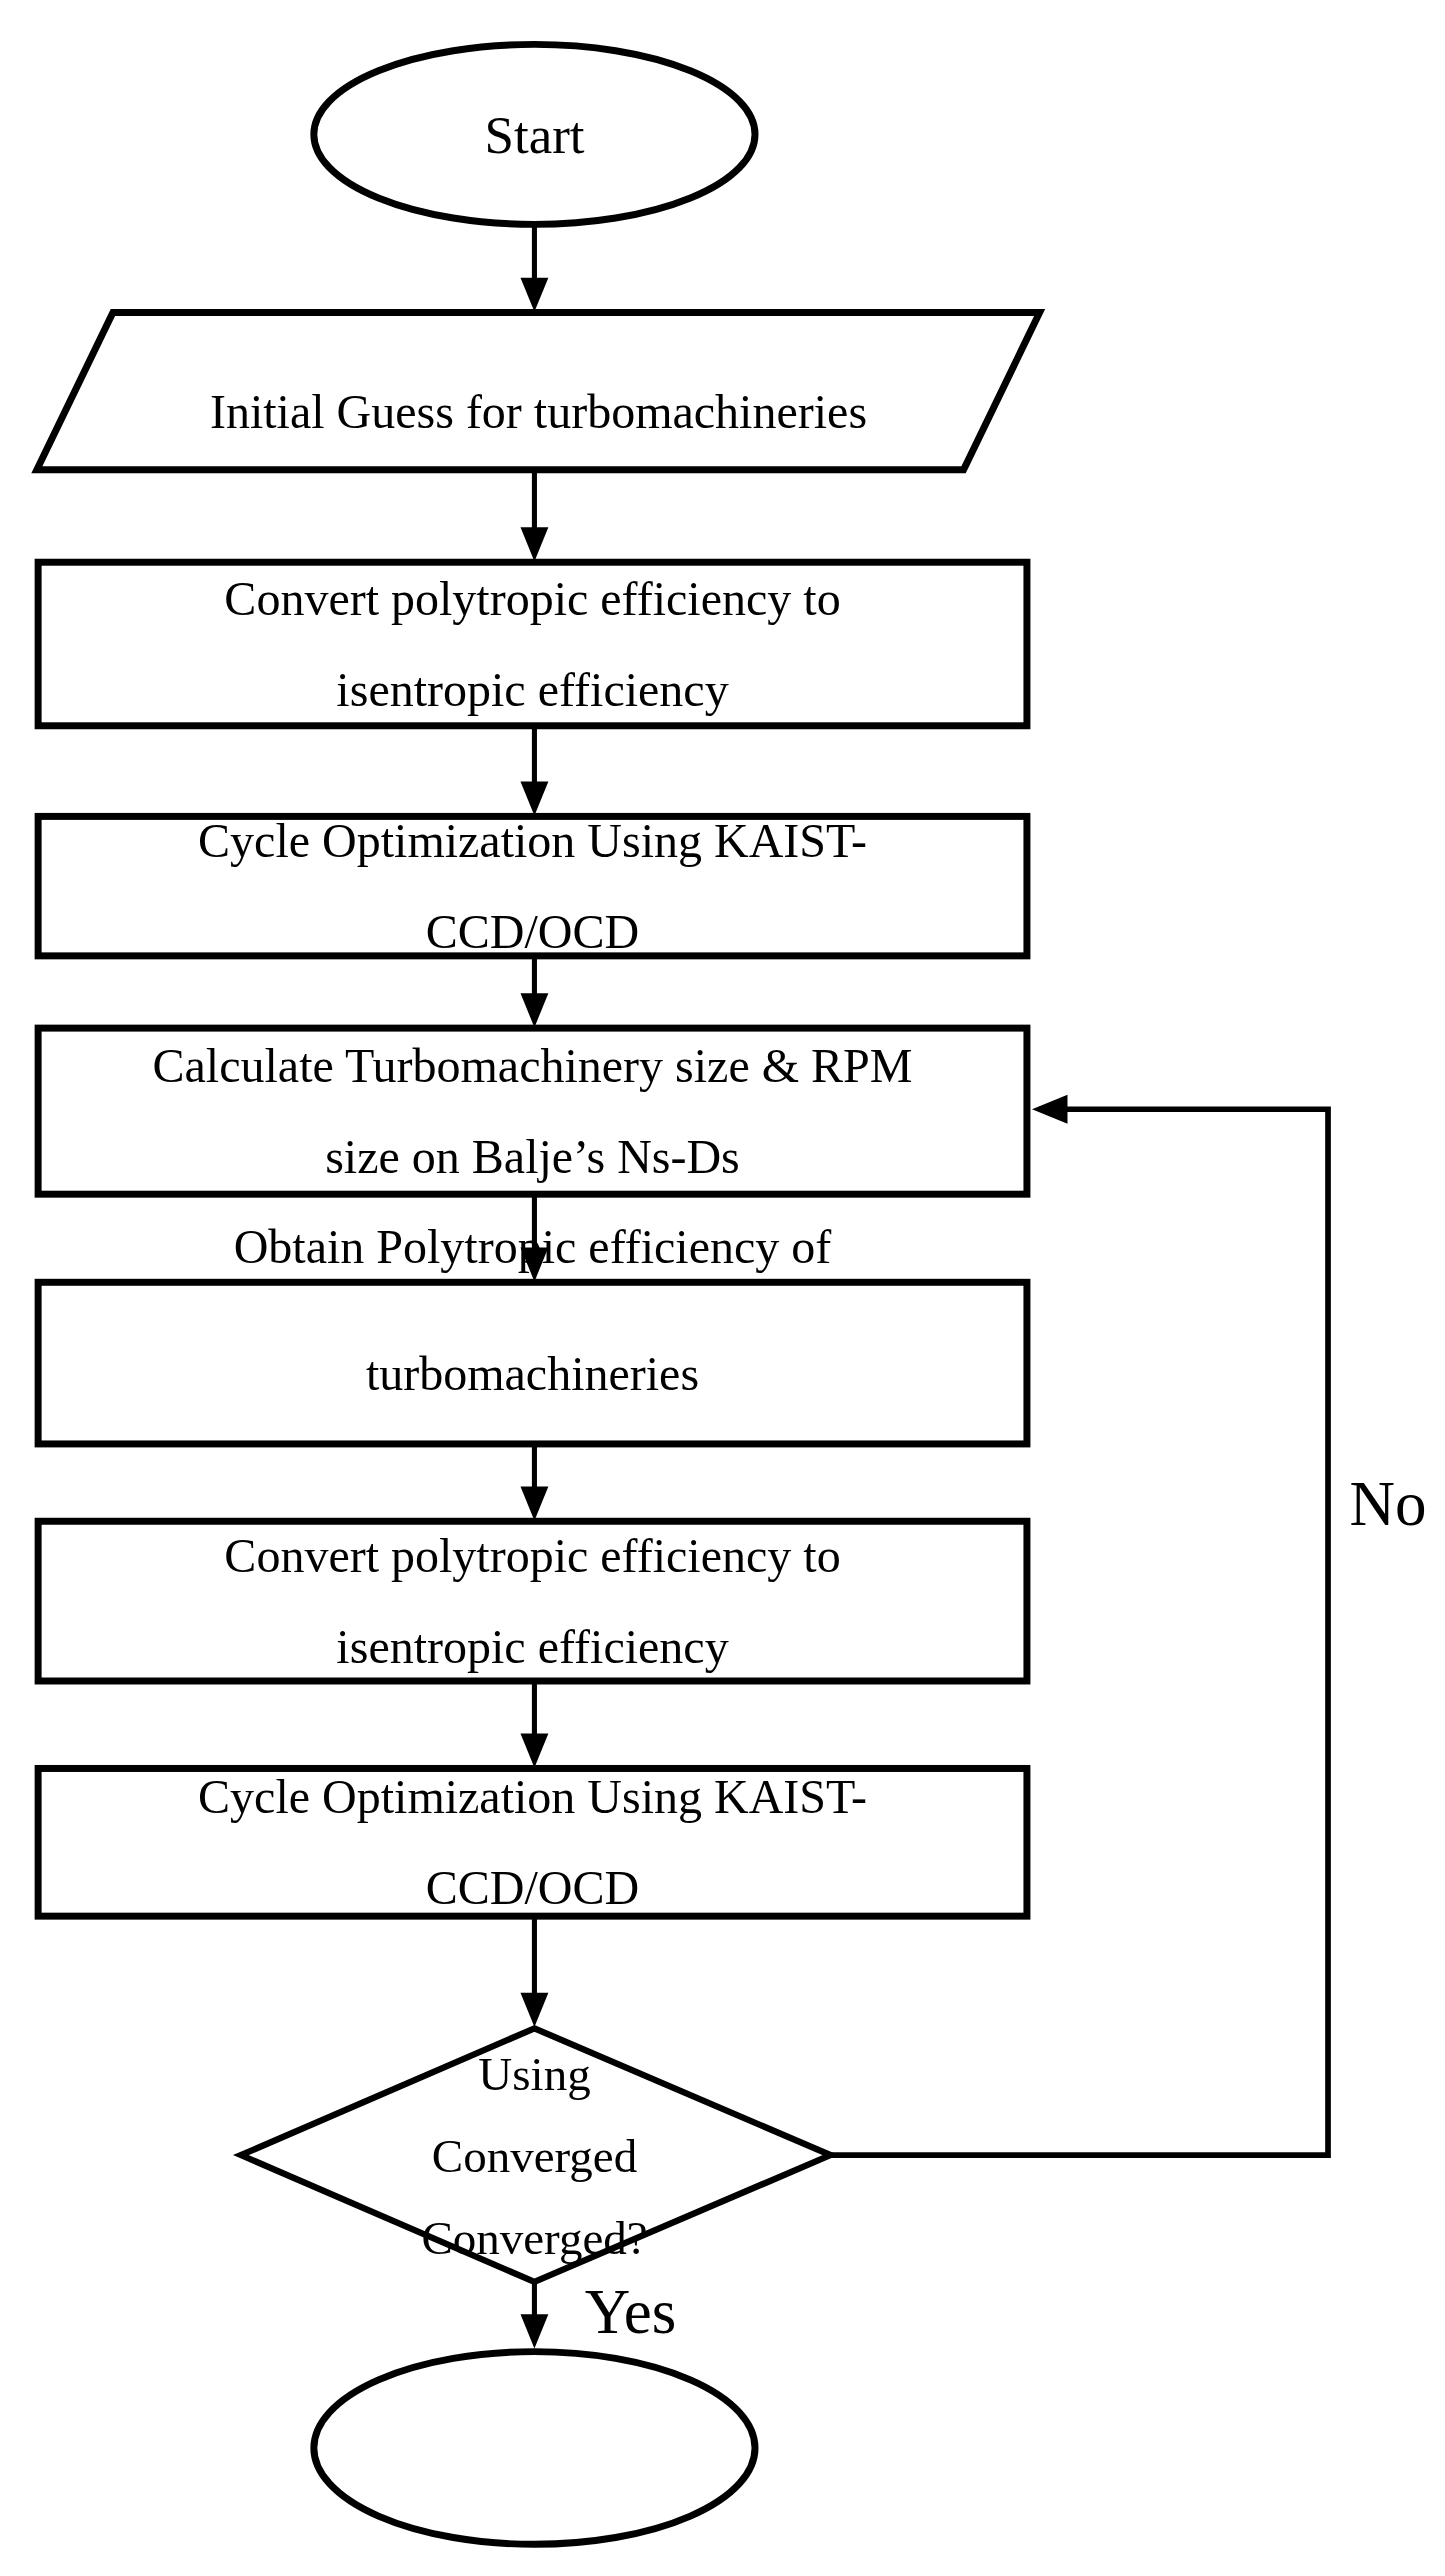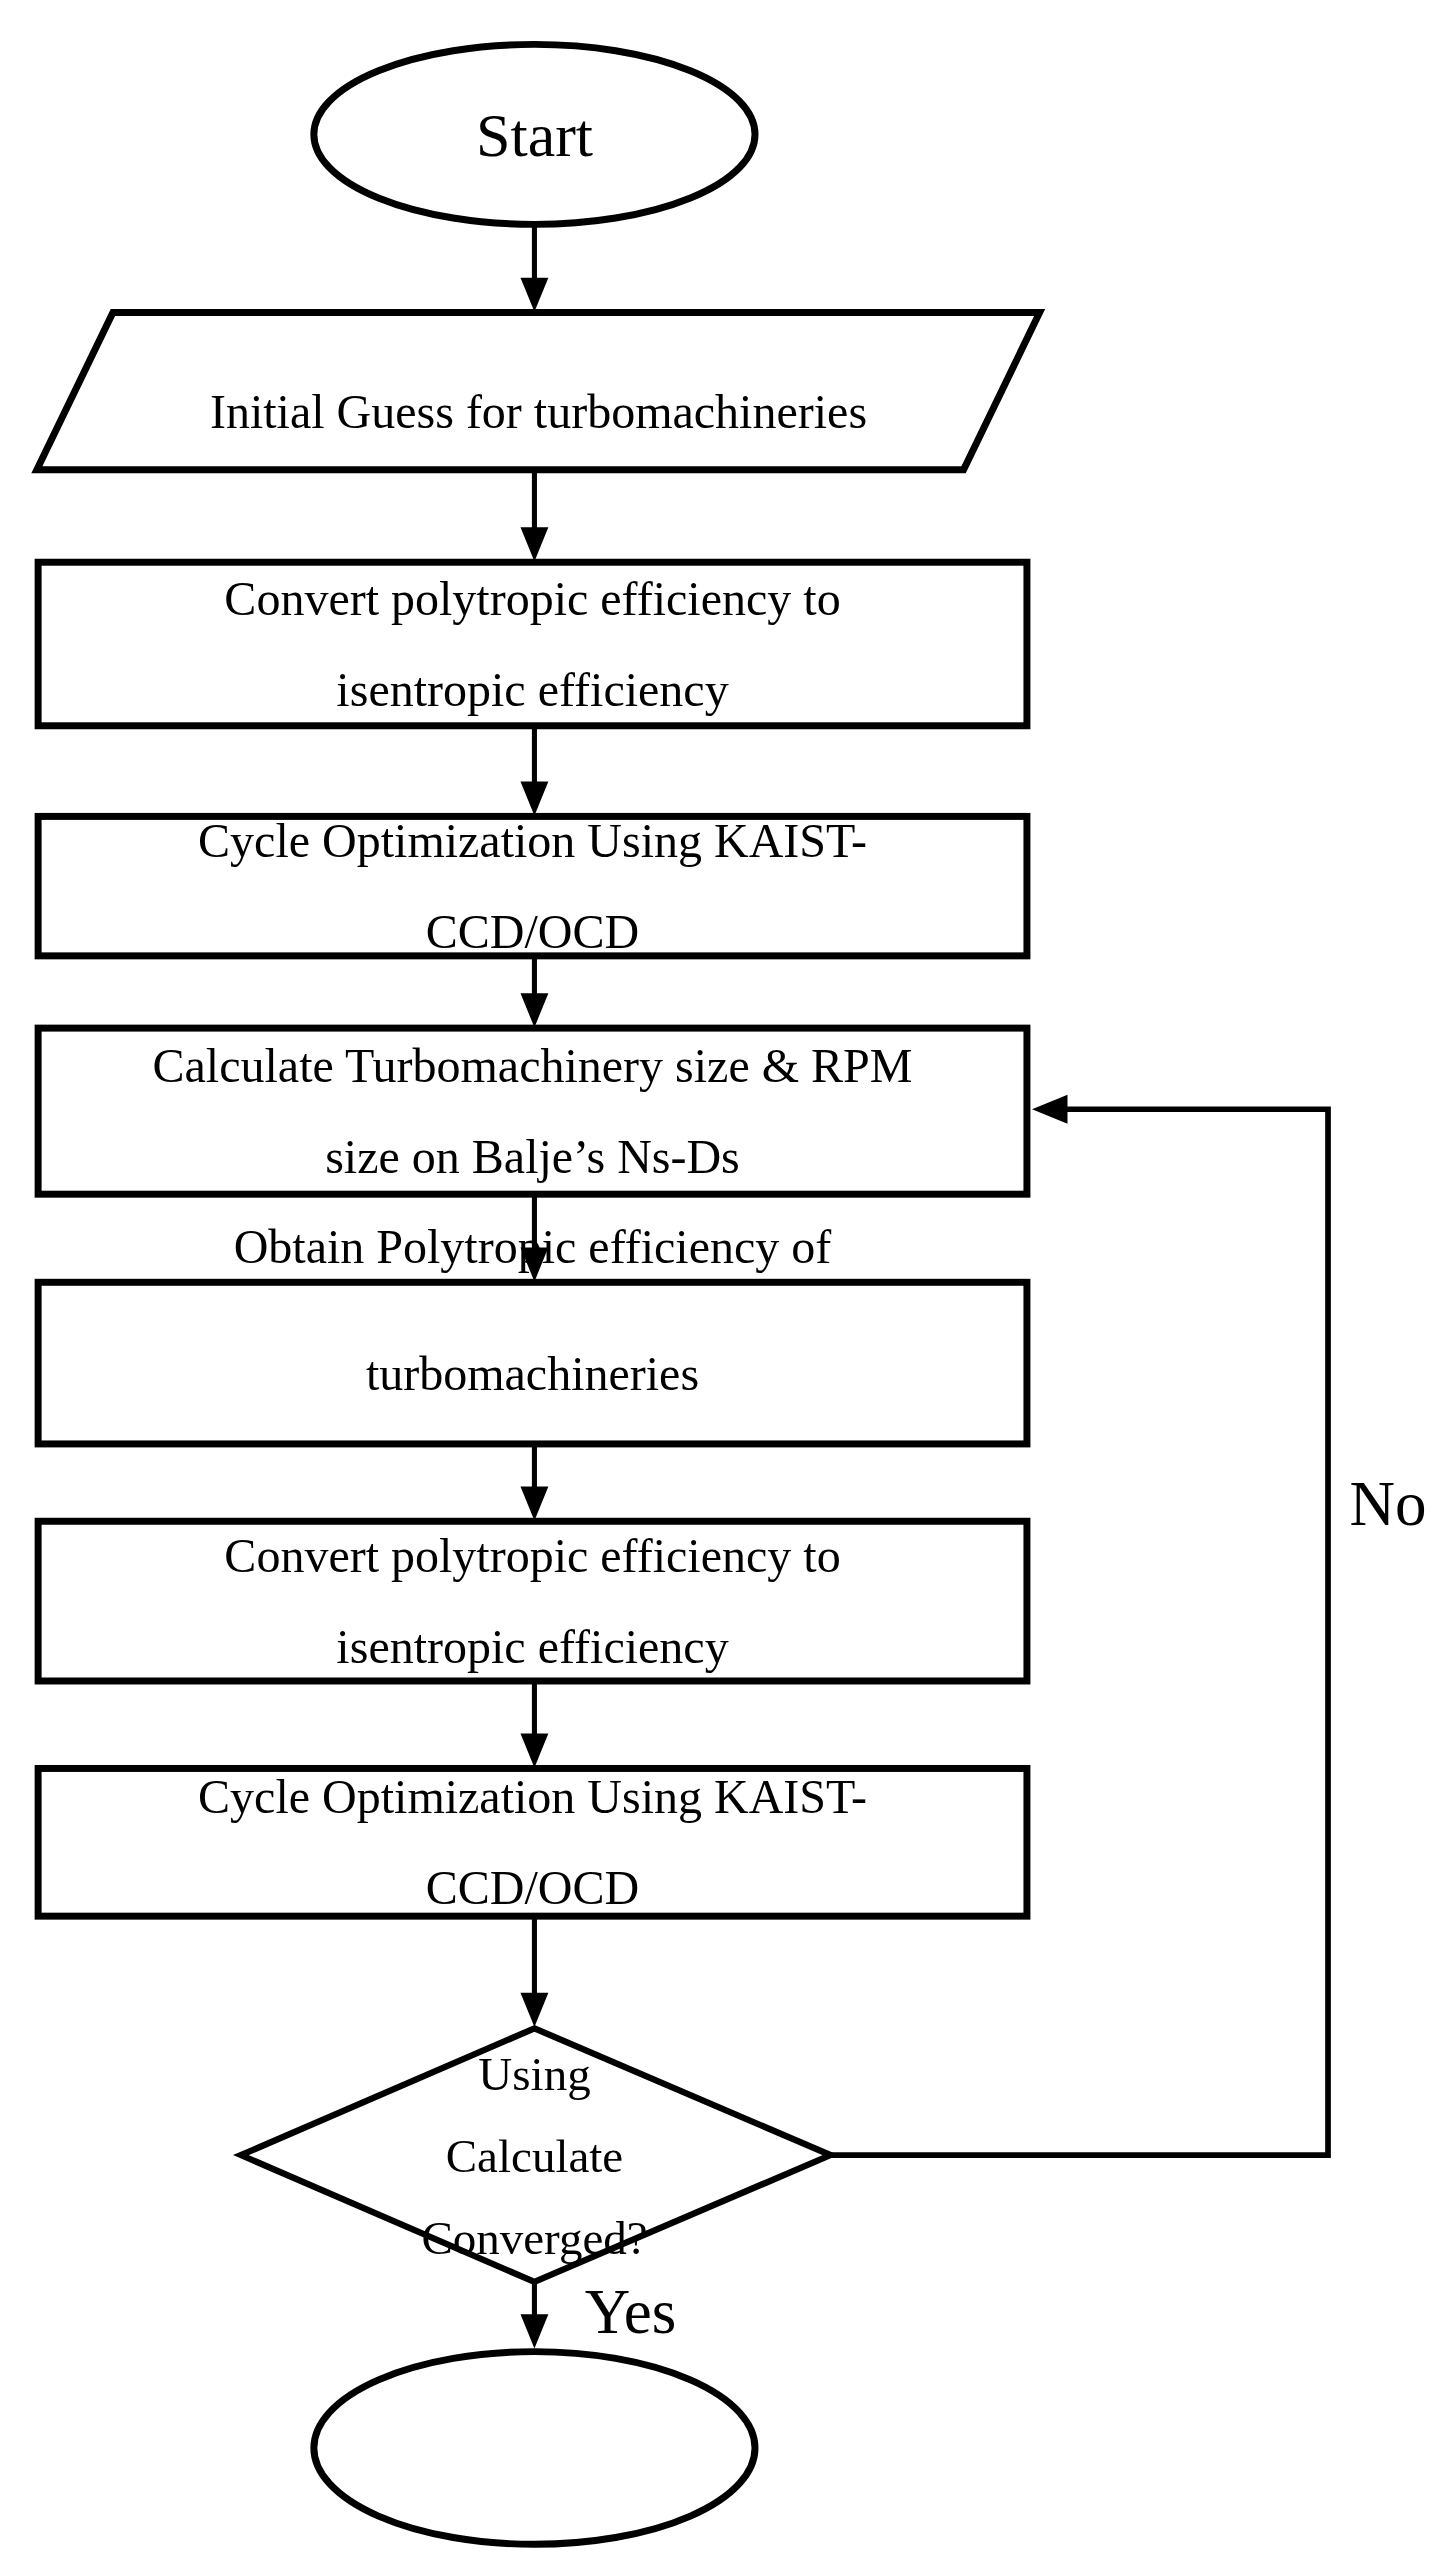--- a/index.html
+++ b/index.html
@@ -11,21 +11,21 @@
     color:#000000;
   }
   #shapes{position:absolute;left:0;top:0;width:1446px;height:2576px;}
   .lbl{
     position:absolute;
     display:flex;flex-direction:column;
     align-items:center;justify-content:center;
     text-align:center;
     color:#000;
   }
-  .big{font-size:62px;line-height:1.1;}
+  .big{font-size:53px;line-height:1.1;}
   .node{font-size:48px;}
   .node .line{line-height:91px;white-space:nowrap;}
   .decision{font-size:47px;}
   .decision .line{line-height:82px;white-space:nowrap;}
   .edge-lbl{font-size:63px;line-height:1.0;white-space:nowrap;}
 </style>
 </head>
 <body>
 
 <div id="canvas">
@@ -116,21 +116,21 @@
     <div class="line">isentropic efficiency</div>
   </div>
 
   <div class="lbl node" style="left:38px;top:1768px;width:989px;height:148px;">
     <div class="line">Cycle Optimization Using KAIST-</div>
     <div class="line">CCD/OCD</div>
   </div>
 
   <div class="lbl decision" style="left:376px;top:2035px;width:317px;height:241px;">
     <div class="line">Using</div>
-    <div class="line">Calculate</div>
+    <div class="line">Converged</div>
     <div class="line">Converged?</div>
   </div>
 
 
   <div class="lbl edge-lbl" style="left:564px;top:2281px;width:133px;height:63px;">Yes</div>
 
   <div class="lbl edge-lbl" style="left:1334px;top:1471px;width:108px;height:67px;">No</div>
 
 </div>
 

